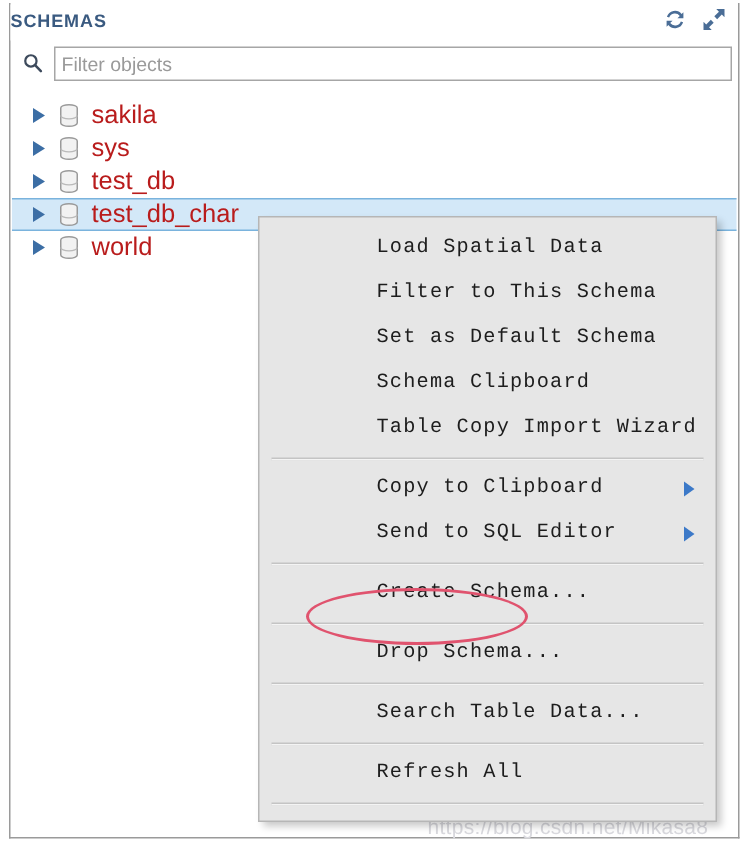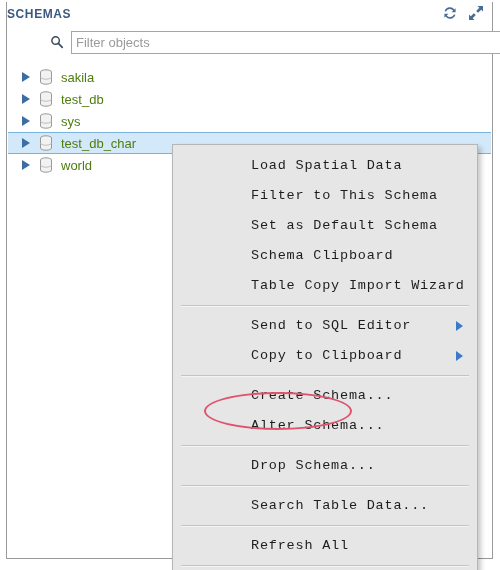--- a/index.html
+++ b/index.html
@@ -64,21 +64,20 @@
     cursor: pointer;
   }
 
   
   .filter-row {
     position: absolute;
     left: 8px;
     top: 30px;
     width: 398px;
     height: 28px;
-    margin-left: 35px;
   }
   .search-icon {
     position: absolute;
     left: 7px;
     top: 5px;
     width: 14px;
     height: 14px;
   }
   .filter-input {
     position: absolute;
@@ -130,22 +129,22 @@
     margin-right: 9px;
     flex: none;
   }
   .db-icon {
     width: 14px;
     height: 16px;
     margin-right: 8px;
     flex: none;
   }
   .tree-label {
-    font-size: 13px;
-    color: #4d7c0f;
+    font-size: 17px;
+    color: #b91c1c;
     font-family: "Liberation Sans", sans-serif;
     white-space: nowrap;
   }
 
   
   .ctx-menu {
     position: absolute;
     left: 172px;
     top: 144px;
     width: 306px;
@@ -261,50 +260,50 @@
       <span class="tree-label">sakila</span>
     </div>
 
     <div class="tree-row">
       <span class="tri"></span>
       <svg class="db-icon" viewBox="0 0 14 16">
         <ellipse cx="7" cy="3" rx="5.5" ry="2.2" fill="#f2f2f2" stroke="#9a9a9a" stroke-width="1"></ellipse>
         <path d="M1.5 3 L1.5 13 A5.5 2.2 0 0 0 12.5 13 L12.5 3" fill="#f2f2f2" stroke="#9a9a9a" stroke-width="1"></path>
         <path d="M1.5 8 A5.5 2.2 0 0 0 12.5 8" fill="none" stroke="#b9b9b9" stroke-width="0.9"></path>
       </svg>
+      <span class="tree-label">sys</span>
+    </div>
+
+    <div class="tree-row">
+      <span class="tri"></span>
+      <svg class="db-icon" viewBox="0 0 14 16">
+        <ellipse cx="7" cy="3" rx="5.5" ry="2.2" fill="#f2f2f2" stroke="#9a9a9a" stroke-width="1"></ellipse>
+        <path d="M1.5 3 L1.5 13 A5.5 2.2 0 0 0 12.5 13 L12.5 3" fill="#f2f2f2" stroke="#9a9a9a" stroke-width="1"></path>
+        <path d="M1.5 8 A5.5 2.2 0 0 0 12.5 8" fill="none" stroke="#b9b9b9" stroke-width="0.9"></path>
+      </svg>
       <span class="tree-label">test_db</span>
     </div>
 
+    <div class="tree-row selected">
+      <span class="tri"></span>
+      <svg class="db-icon" viewBox="0 0 14 16">
+        <ellipse cx="7" cy="3" rx="5.5" ry="2.2" fill="#f2f2f2" stroke="#9a9a9a" stroke-width="1"></ellipse>
+        <path d="M1.5 3 L1.5 13 A5.5 2.2 0 0 0 12.5 13 L12.5 3" fill="#f2f2f2" stroke="#9a9a9a" stroke-width="1"></path>
+        <path d="M1.5 8 A5.5 2.2 0 0 0 12.5 8" fill="none" stroke="#b9b9b9" stroke-width="0.9"></path>
+      </svg>
+      <span class="tree-label">test_db_char</span>
+    </div>
+
     <div class="tree-row">
       <span class="tri"></span>
       <svg class="db-icon" viewBox="0 0 14 16">
         <ellipse cx="7" cy="3" rx="5.5" ry="2.2" fill="#f2f2f2" stroke="#9a9a9a" stroke-width="1"></ellipse>
         <path d="M1.5 3 L1.5 13 A5.5 2.2 0 0 0 12.5 13 L12.5 3" fill="#f2f2f2" stroke="#9a9a9a" stroke-width="1"></path>
         <path d="M1.5 8 A5.5 2.2 0 0 0 12.5 8" fill="none" stroke="#b9b9b9" stroke-width="0.9"></path>
       </svg>
-      <span class="tree-label">sys</span>
-    </div>
-
-    <div class="tree-row selected">
-      <span class="tri"></span>
-      <svg class="db-icon" viewBox="0 0 14 16">
-        <ellipse cx="7" cy="3" rx="5.5" ry="2.2" fill="#f2f2f2" stroke="#9a9a9a" stroke-width="1"></ellipse>
-        <path d="M1.5 3 L1.5 13 A5.5 2.2 0 0 0 12.5 13 L12.5 3" fill="#f2f2f2" stroke="#9a9a9a" stroke-width="1"></path>
-        <path d="M1.5 8 A5.5 2.2 0 0 0 12.5 8" fill="none" stroke="#b9b9b9" stroke-width="0.9"></path>
-      </svg>
-      <span class="tree-label">test_db_char</span>
-    </div>
-
-    <div class="tree-row">
-      <span class="tri"></span>
-      <svg class="db-icon" viewBox="0 0 14 16">
-        <ellipse cx="7" cy="3" rx="5.5" ry="2.2" fill="#f2f2f2" stroke="#9a9a9a" stroke-width="1"></ellipse>
-        <path d="M1.5 3 L1.5 13 A5.5 2.2 0 0 0 12.5 13 L12.5 3" fill="#f2f2f2" stroke="#9a9a9a" stroke-width="1"></path>
-        <path d="M1.5 8 A5.5 2.2 0 0 0 12.5 8" fill="none" stroke="#b9b9b9" stroke-width="0.9"></path>
-      </svg>
       <span class="tree-label">world</span>
     </div>
 
   </div>
 
   <div class="ctx-menu">
 
     <div class="ctx-item">
       <span>Load Spatial Data</span>
     </div>
@@ -319,40 +318,37 @@
 
     <div class="ctx-item">
       <span>Schema Clipboard</span>
     </div>
 
     <div class="ctx-item">
       <span>Table Copy Import Wizard</span>
     </div>
 
     <div class="ctx-sep"></div>
+
+    <div class="ctx-item">
+      <span>Copy to Clipboard</span>
+      <span class="sub-arrow"></span>
+    </div>
 
     <div class="ctx-item">
       <span>Send to SQL Editor</span>
       <span class="sub-arrow"></span>
     </div>
 
-    <div class="ctx-item">
-      <span>Copy to Clipboard</span>
-      <span class="sub-arrow"></span>
-    </div>
-
     <div class="ctx-sep"></div>
 
     <div class="ctx-item">
       <span>Create Schema...</span>
     </div>
 
-    <div class="ctx-item">
-      <span>Alter Schema...</span>
-    </div>
 
     <div class="ctx-sep"></div>
 
     <div class="ctx-item">
       <span>Drop Schema...</span>
     </div>
 
     <div class="ctx-sep"></div>
 
     <div class="ctx-item">

